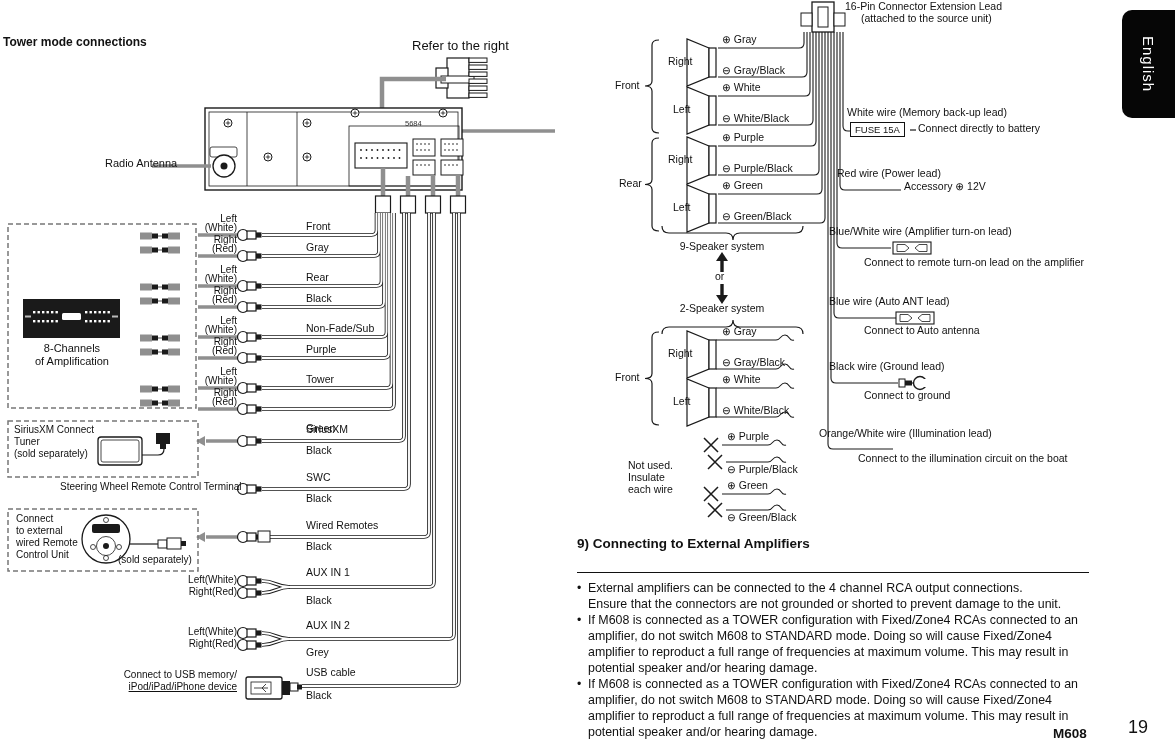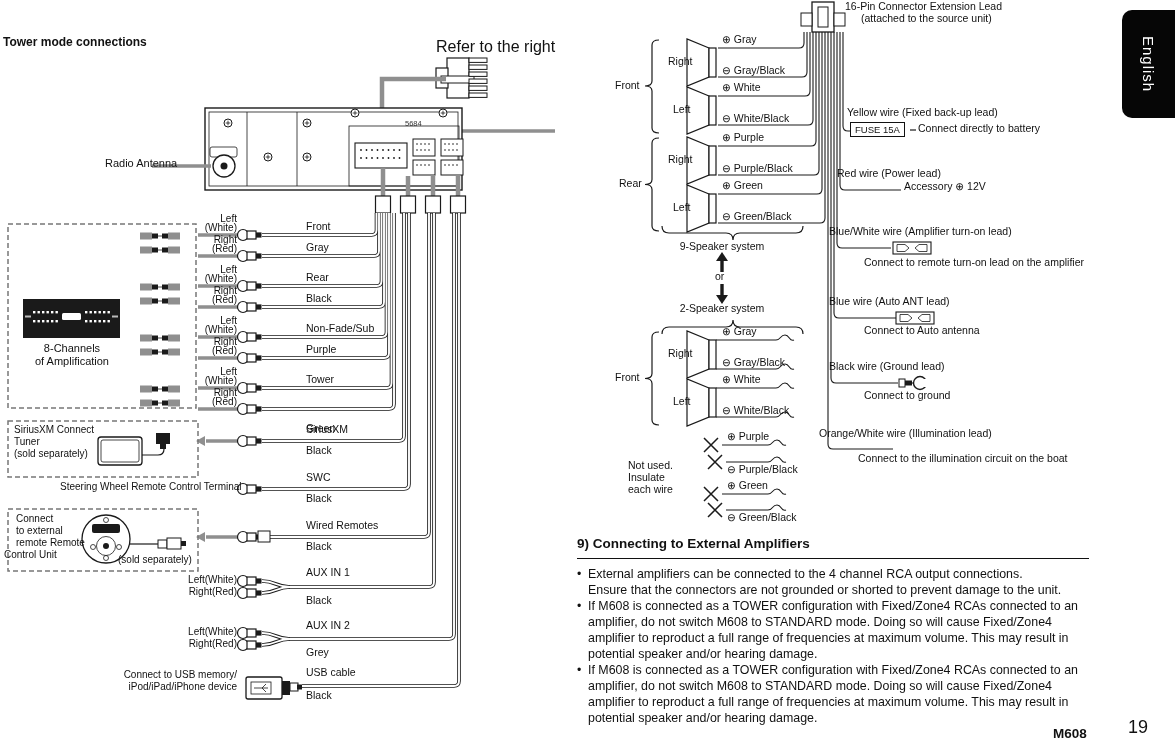--- a/index.html
+++ b/index.html
@@ -5,26 +5,26 @@
   html,body{margin:0;padding:0;background:#fff;}
   .page{position:relative;width:1175px;height:748px;background:#fff;overflow:hidden;
         font-family:"Liberation Sans",sans-serif;color:#111;}
   svg.art{position:absolute;left:0;top:0;}
   .lb{position:absolute;font-size:10.5px;color:#111;white-space:nowrap;line-height:1.08;}
   .s10{font-size:10px;} .s11{font-size:11px;} .s75{font-size:7.5px;color:#333;}
   .r{text-align:right;} .c{text-align:center;} .bold{font-weight:bold;}
   .h1{position:absolute;left:3px;top:4px;width:494px;font-size:15px;font-weight:bold;
       border-bottom:2px solid #111;padding-bottom:4px;}
   .sub{position:absolute;left:3px;top:35px;font-size:12px;font-weight:bold;}
-  .refer{position:absolute;left:436px;top:38px;font-size:16px;}
+  .refer{position:absolute;left:412px;top:38px;font-size:13px;}
   .fusebox{position:absolute;left:850px;top:122px;border:1.4px solid #111;font-size:9.5px;
       padding:1px 4px;background:#fff;}
   .sec9{position:absolute;left:577px;top:536px;width:512px;}
   .s9title{font-size:13.5px;font-weight:bold;border-bottom:1.6px solid #111;
-      padding-bottom:7px;margin-bottom:7px;}
+      padding-bottom:21px;margin-bottom:7px;}
   .bullet{position:relative;padding-left:11px;font-size:12.4px;line-height:16px;margin:0;}
   .bullet::before{content:"\2022";position:absolute;left:0;top:0;}
   .tab{position:absolute;right:0;top:10px;width:53px;height:108px;background:#060606;
       border-radius:10px 0 0 10px;display:flex;align-items:center;justify-content:center;}
   .tab span{writing-mode:vertical-rl;color:#fff;font-size:15px;letter-spacing:1px;}
   .model{position:absolute;left:1053px;top:726px;font-size:13.5px;font-weight:bold;}
   .pageno{position:absolute;left:1128px;top:717px;font-size:18px;}
   .wrap2{white-space:normal;width:225px;line-height:1.15;}
   
   .ln{stroke:#1a1a1a;stroke-width:1.2;fill:none;}
@@ -448,27 +448,27 @@
 <span class="lb s10 r" style="left:152px;top:587px;width:85px;">Right(Red)</span>
 <span class="lb s10 r" style="left:152px;top:627px;width:85px;">Left(White)</span>
 <span class="lb s10 r" style="left:152px;top:639px;width:85px;">Right(Red)</span>
 
 <span class="lb s10" style="left:14px;top:425px;">SiriusXM Connect</span>
 <span class="lb s10" style="left:14px;top:437px;">Tuner</span>
 <span class="lb s10" style="left:14px;top:449px;">(sold separately)</span>
 <span class="lb s10 r" style="left:60px;top:482px;width:177px;">Steering Wheel Remote Control Terminal</span>
 <span class="lb s10" style="left:16px;top:514px;">Connect</span>
 <span class="lb s10" style="left:16px;top:526px;">to external</span>
-<span class="lb s10" style="left:16px;top:538px;">remote Remote</span>
-<span class="lb s10" style="left:4px;top:550px;text-align:right;">Control Unit</span>
+<span class="lb s10" style="left:16px;top:538px;">wired Remote</span>
+<span class="lb s10" style="left:16px;top:550px;text-align:right;">Control Unit</span>
 <span class="lb s10" style="left:118px;top:555px;">(sold separately)</span>
 <span class="lb s11 c" style="left:8px;top:343px;width:128px;">8-Channels</span>
 <span class="lb s11 c" style="left:8px;top:356px;width:128px;">of Amplification</span>
 <span class="lb s10 r" style="left:117px;top:670px;width:120px;">Connect to USB memory/</span>
-<span class="lb s10 r" style="left:117px;top:682px;width:120px;">iPod/iPad/iPhone device</span>
+<span class="lb s10 r" style="left:117px;top:682px;width:120px;text-decoration:underline;">iPod/iPad/iPhone device</span>
 
 <span class="lb" style="left:845px;top:1px;">16-Pin Connector Extension Lead</span>
 <span class="lb" style="left:845px;top:13px;margin-left:16px;">(attached to the source unit)</span>
 
 <span class="lb" style="left:615px;top:80px;">Front</span>
 <span class="lb" style="left:619px;top:178px;">Rear</span>
 <span class="lb" style="left:668px;top:56px;">Right</span>
 <span class="lb" style="left:673px;top:104px;">Left</span>
 <span class="lb" style="left:668px;top:154px;">Right</span>
 <span class="lb" style="left:673px;top:202px;">Left</span>
@@ -494,21 +494,21 @@
 <span class="lb" style="left:722px;top:374px;">⊕ White</span>
 <span class="lb" style="left:722px;top:405px;">⊖ White/Black</span>
 <span class="lb" style="left:727px;top:431px;">⊕ Purple</span>
 <span class="lb" style="left:727px;top:464px;">⊖ Purple/Black</span>
 <span class="lb" style="left:727px;top:480px;">⊕ Green</span>
 <span class="lb" style="left:727px;top:512px;">⊖ Green/Black</span>
 <span class="lb" style="left:628px;top:460px;">Not used.</span>
 <span class="lb" style="left:628px;top:472px;">Insulate</span>
 <span class="lb" style="left:628px;top:484px;">each wire</span>
 
-<span class="lb" style="left:847px;top:107px;">Yellow wire (Fixed back-up lead)</span>
+<span class="lb" style="left:847px;top:107px;">White wire (Memory back-up lead)</span>
 <span class="fusebox">FUSE 15A</span>
 <span class="lb" style="left:918px;top:123px;">Connect directly to battery</span>
 <span class="lb" style="left:837px;top:168px;">Red wire (Power lead)</span>
 <span class="lb" style="left:904px;top:181px;">Accessory ⊕ 12V</span>
 <span class="lb" style="left:829px;top:226px;">Blue/White wire (Amplifier turn-on lead)</span>
 <span class="lb" style="left:864px;top:257px;">Connect to remote turn-on lead on the amplifier</span>
 <span class="lb" style="left:829px;top:296px;">Blue wire (Auto ANT lead)</span>
 <span class="lb" style="left:864px;top:325px;">Connect to Auto antenna</span>
 <span class="lb" style="left:829px;top:361px;">Black wire (Ground lead)</span>
 <span class="lb" style="left:864px;top:390px;">Connect to ground</span>

